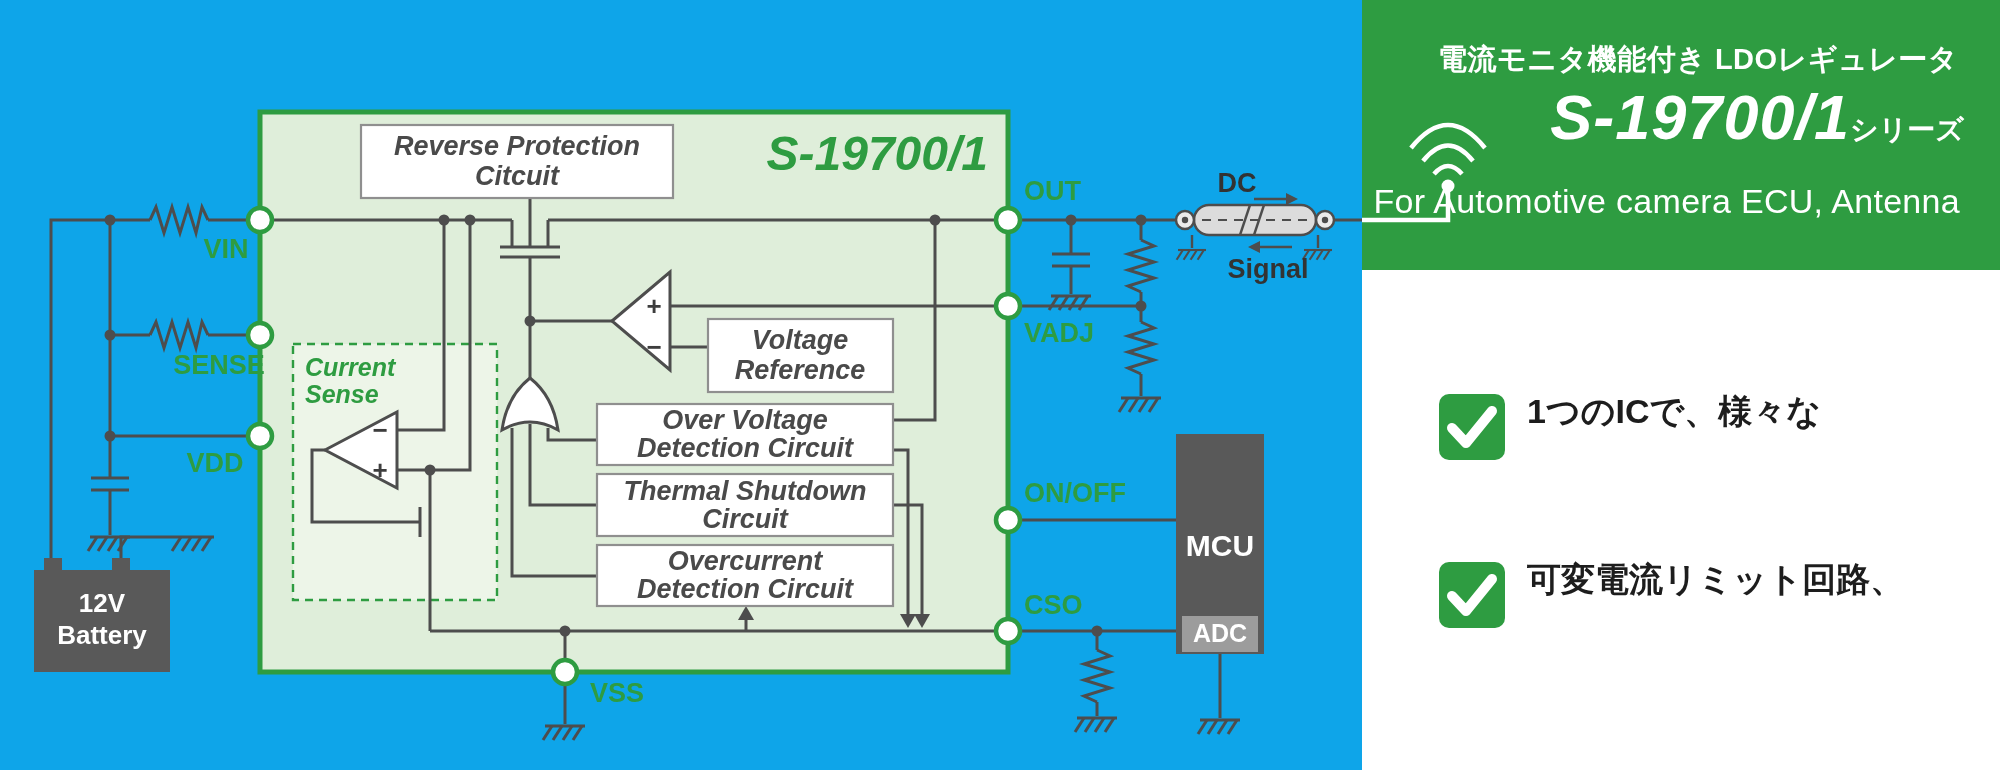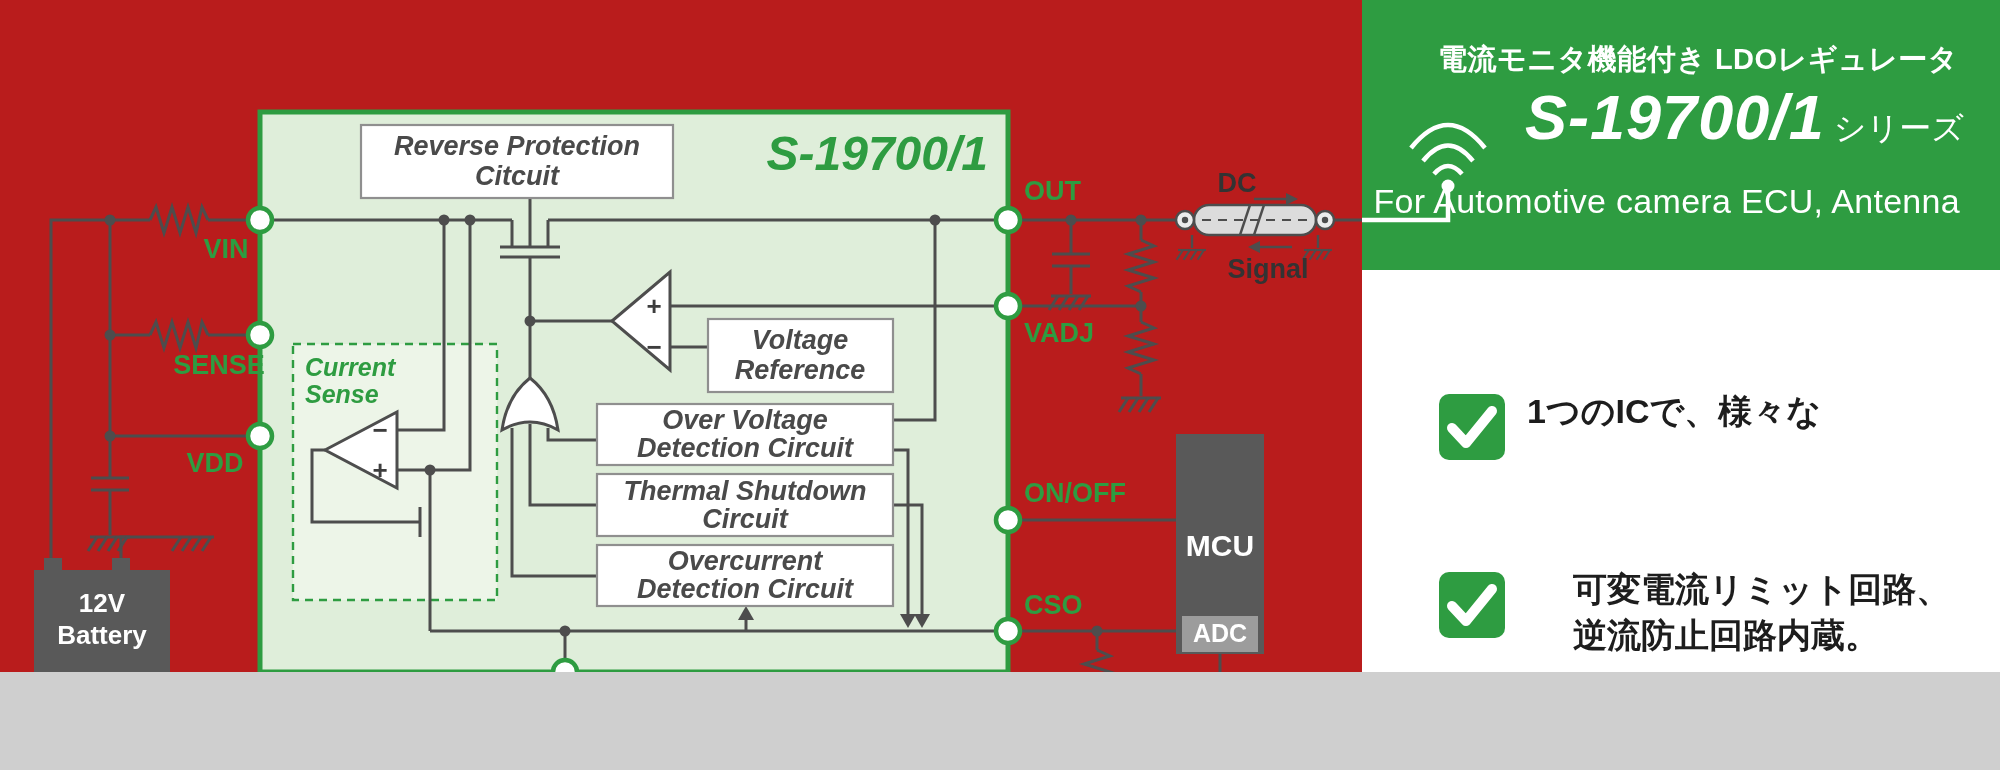--- a/index.html
+++ b/index.html
@@ -1,33 +1,33 @@
 <!DOCTYPE html>
 <html><head>
 <meta charset="utf-8">
 <style>
   html,body { margin:0; padding:0; background:#cfcfcf; }
   .stage {
-    position:relative; width:2000px; height:672px; overflow:hidden;
-    background:#b91c1c;
+    position:relative; width:2000px; height:770px; overflow:hidden;
+    background:#0ea5e9;
     font-family:"Liberation Sans", sans-serif;
   }
   
   .panel { position:absolute; left:1362px; top:0; width:638px; height:770px; background:#ffffff; z-index:1; }
   .panel-header { position:relative; width:100%; height:270px; background:#2e9c41; }
   .ph-title { position:absolute; top:40px; left:0; right:42px; text-align:right;
               font-size:29px; font-weight:bold; color:#ffffff; letter-spacing:0.5px; }
   .ph-product { position:absolute; top:86px; right:36px; display:flex; align-items:baseline; color:#ffffff; }
   .ph-name { font-size:63px; font-weight:bold; font-style:italic; letter-spacing:1px; line-height:1; }
-  .ph-series { font-size:32px; font-weight:normal; margin-left:9px; }
+  .ph-series { font-size:28px; font-weight:bold; margin-left:0; }
   .ph-sub { position:absolute; top:182px; right:40px; font-size:34px; color:#ffffff; font-weight:normal; letter-spacing:0.3px; }
   .panel-body { position:relative; width:100%; height:500px;border-radius:15px; }
   .feature { position:absolute; left:77px; display:flex; align-items:flex-start; }
   .feature-1 { top:118px; }
-  .feature-2 { top:296px;gap:46px; }
+  .feature-2 { top:286px; }
   .check { width:66px; height:66px; background:#2e9c41; border-radius:10px; flex:0 0 auto; margin-top:6px; }
   .feature-text { margin-left:22px; font-size:34px; font-weight:bold; color:#1d1d1d; line-height:1.36; white-space:nowrap; }
   
   svg.circuit { position:absolute; left:0; top:0; z-index:2; pointer-events:none; }
   svg.circuit text { font-family:"Liberation Sans", sans-serif; }
   .w   { stroke:#4d4d4d; stroke-width:3; fill:none; }
   .w2  { stroke:#4d4d4d; stroke-width:2.4; fill:none; }
   .dash{ stroke:#4d4d4d; stroke-width:2; fill:none; stroke-dasharray:9 7; }
   .chip{ fill:#dfeeda; stroke:#2e9c41; stroke-width:5; }
   .csbox{ fill:#edf5e8; stroke:#2e9c41; stroke-width:2.4; stroke-dasharray:8 6; }
@@ -77,21 +77,20 @@
         </div>
       </div>
       <div class="feature feature-2">
         <div class="check">
           <svg width="66" height="66" viewBox="0 0 66 66">
             <path d="M 13 34 L 27 49 L 53 17" fill="none" stroke="#ffffff" stroke-width="10" stroke-linecap="round" stroke-linejoin="round"></path>
           </svg>
         </div>
         <div class="feature-text">
           <div>可変電流リミット回路、</div>
-          <div>逆流防止回路内蔵。</div>
         </div>
       </div>
     </div>
   </div>
 
   <svg class="circuit" width="2000" height="770" viewBox="0 0 2000 770">
     <defs>
       <g id="gnd" stroke="#4d4d4d" stroke-width="3">
         <path d="M -20 0 H 20"></path>
         <path d="M -13 0 L -22 14"></path>

